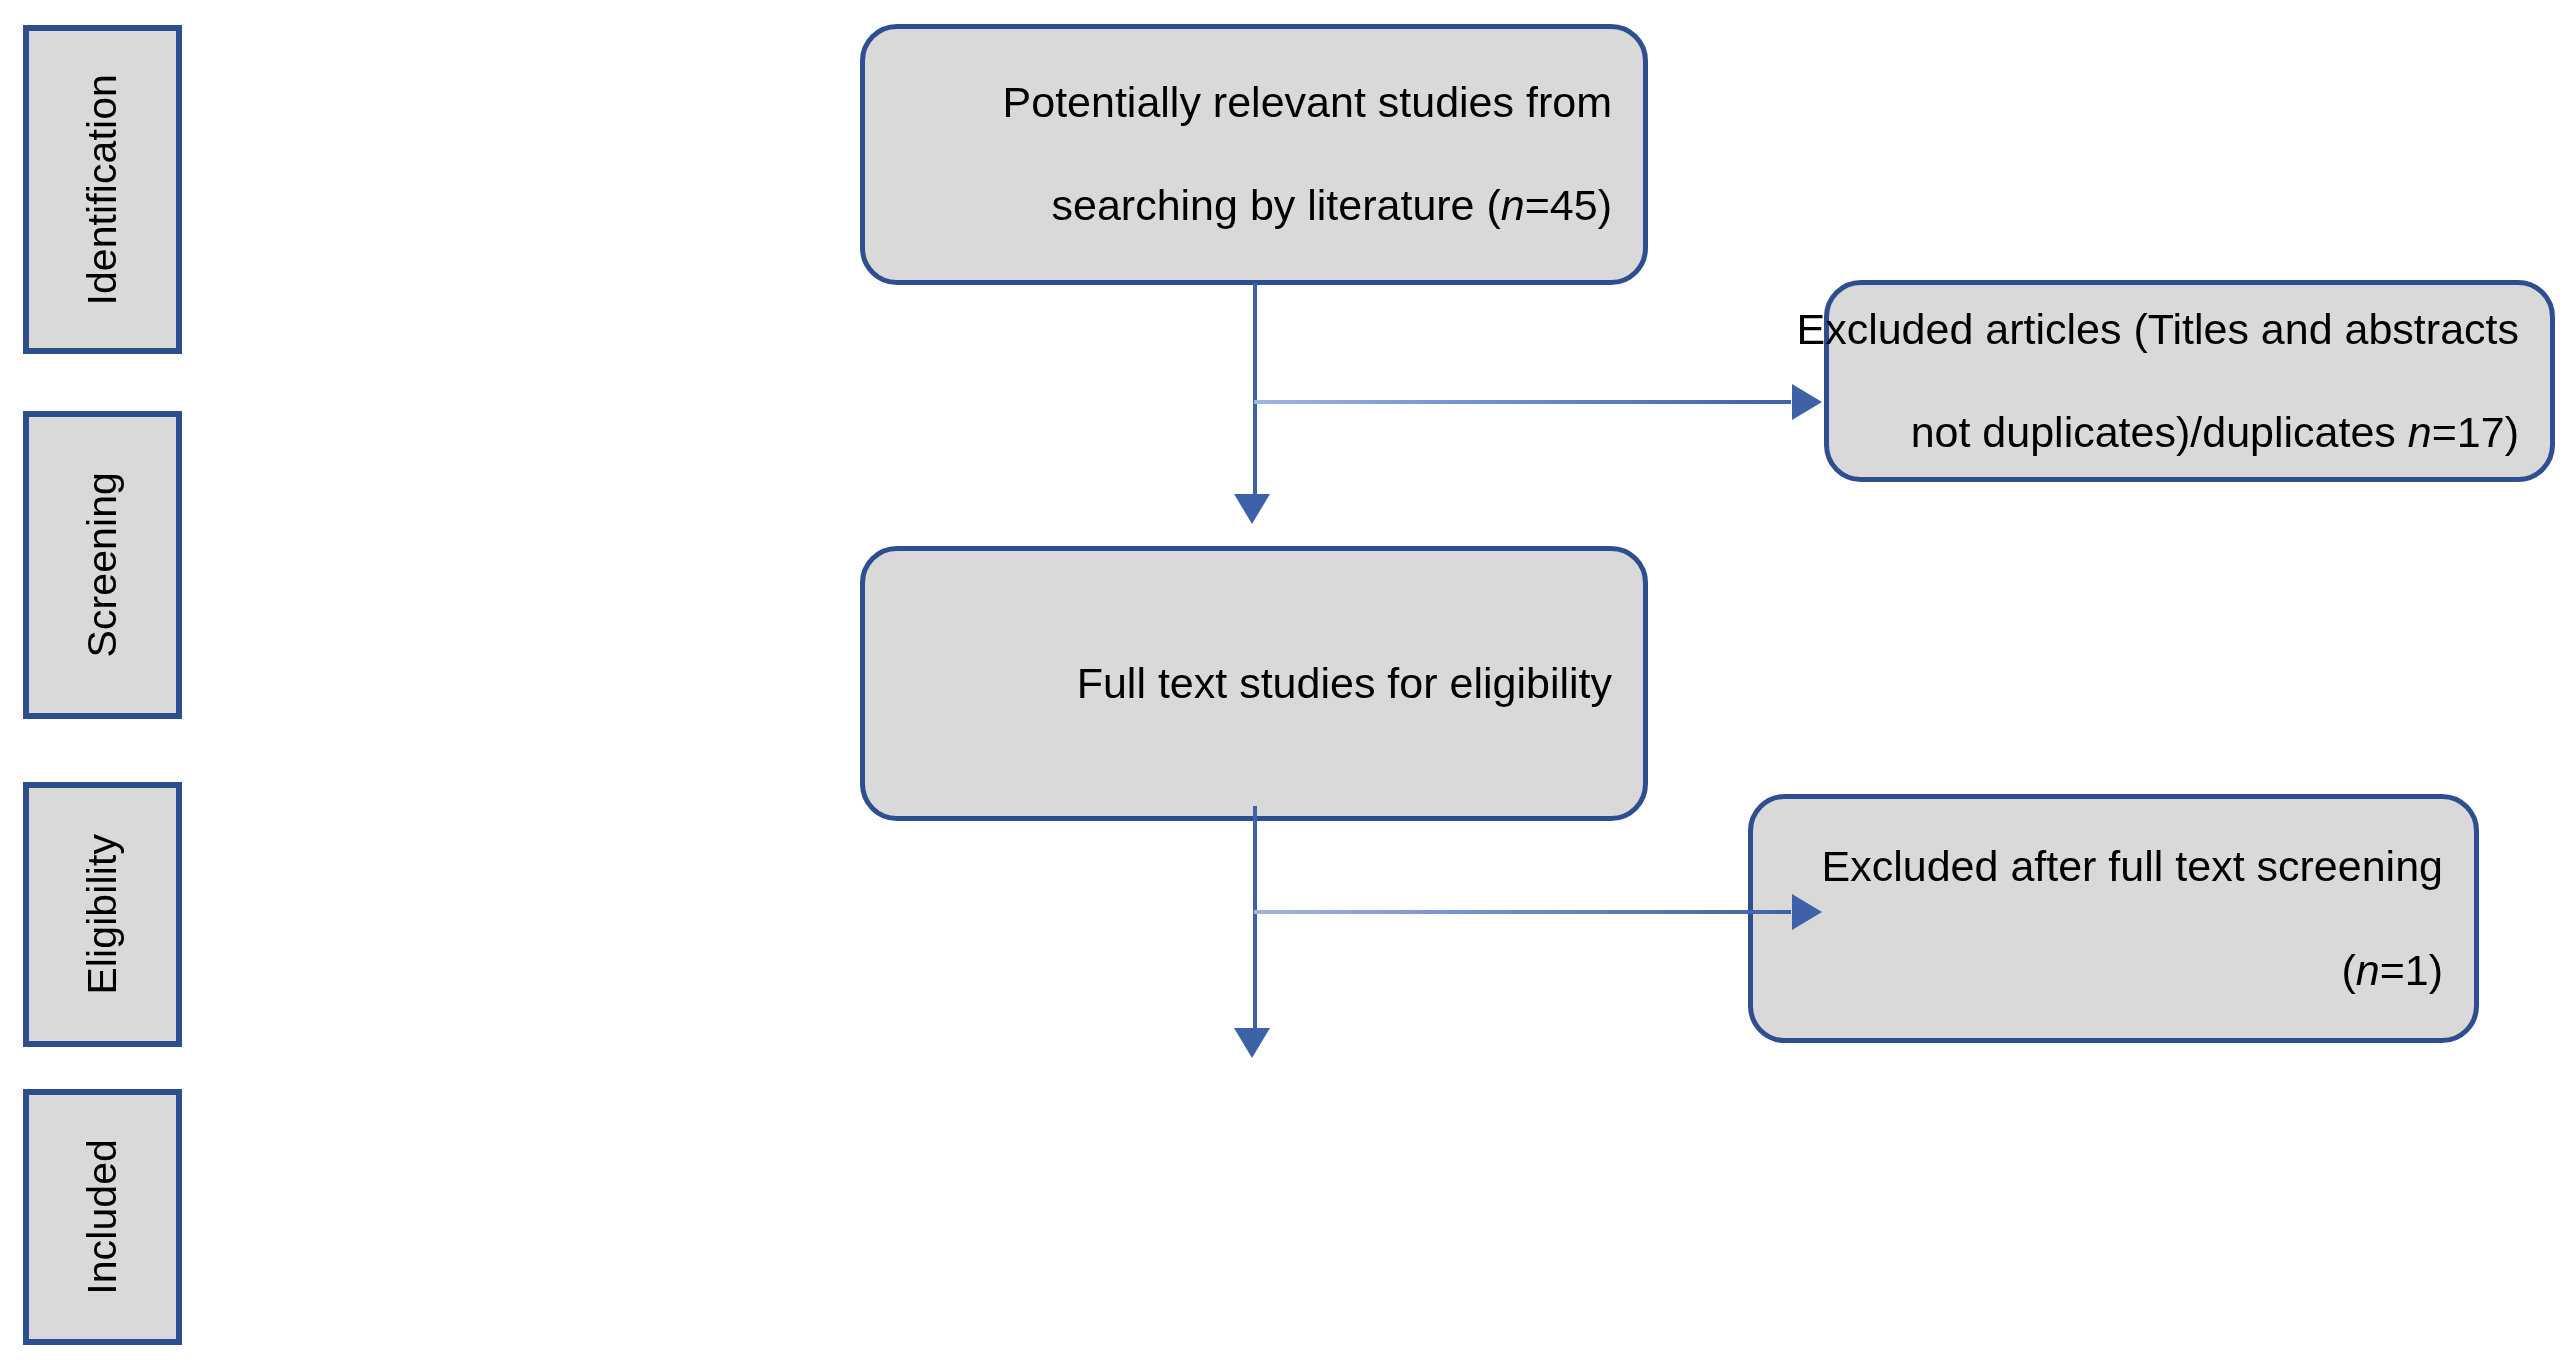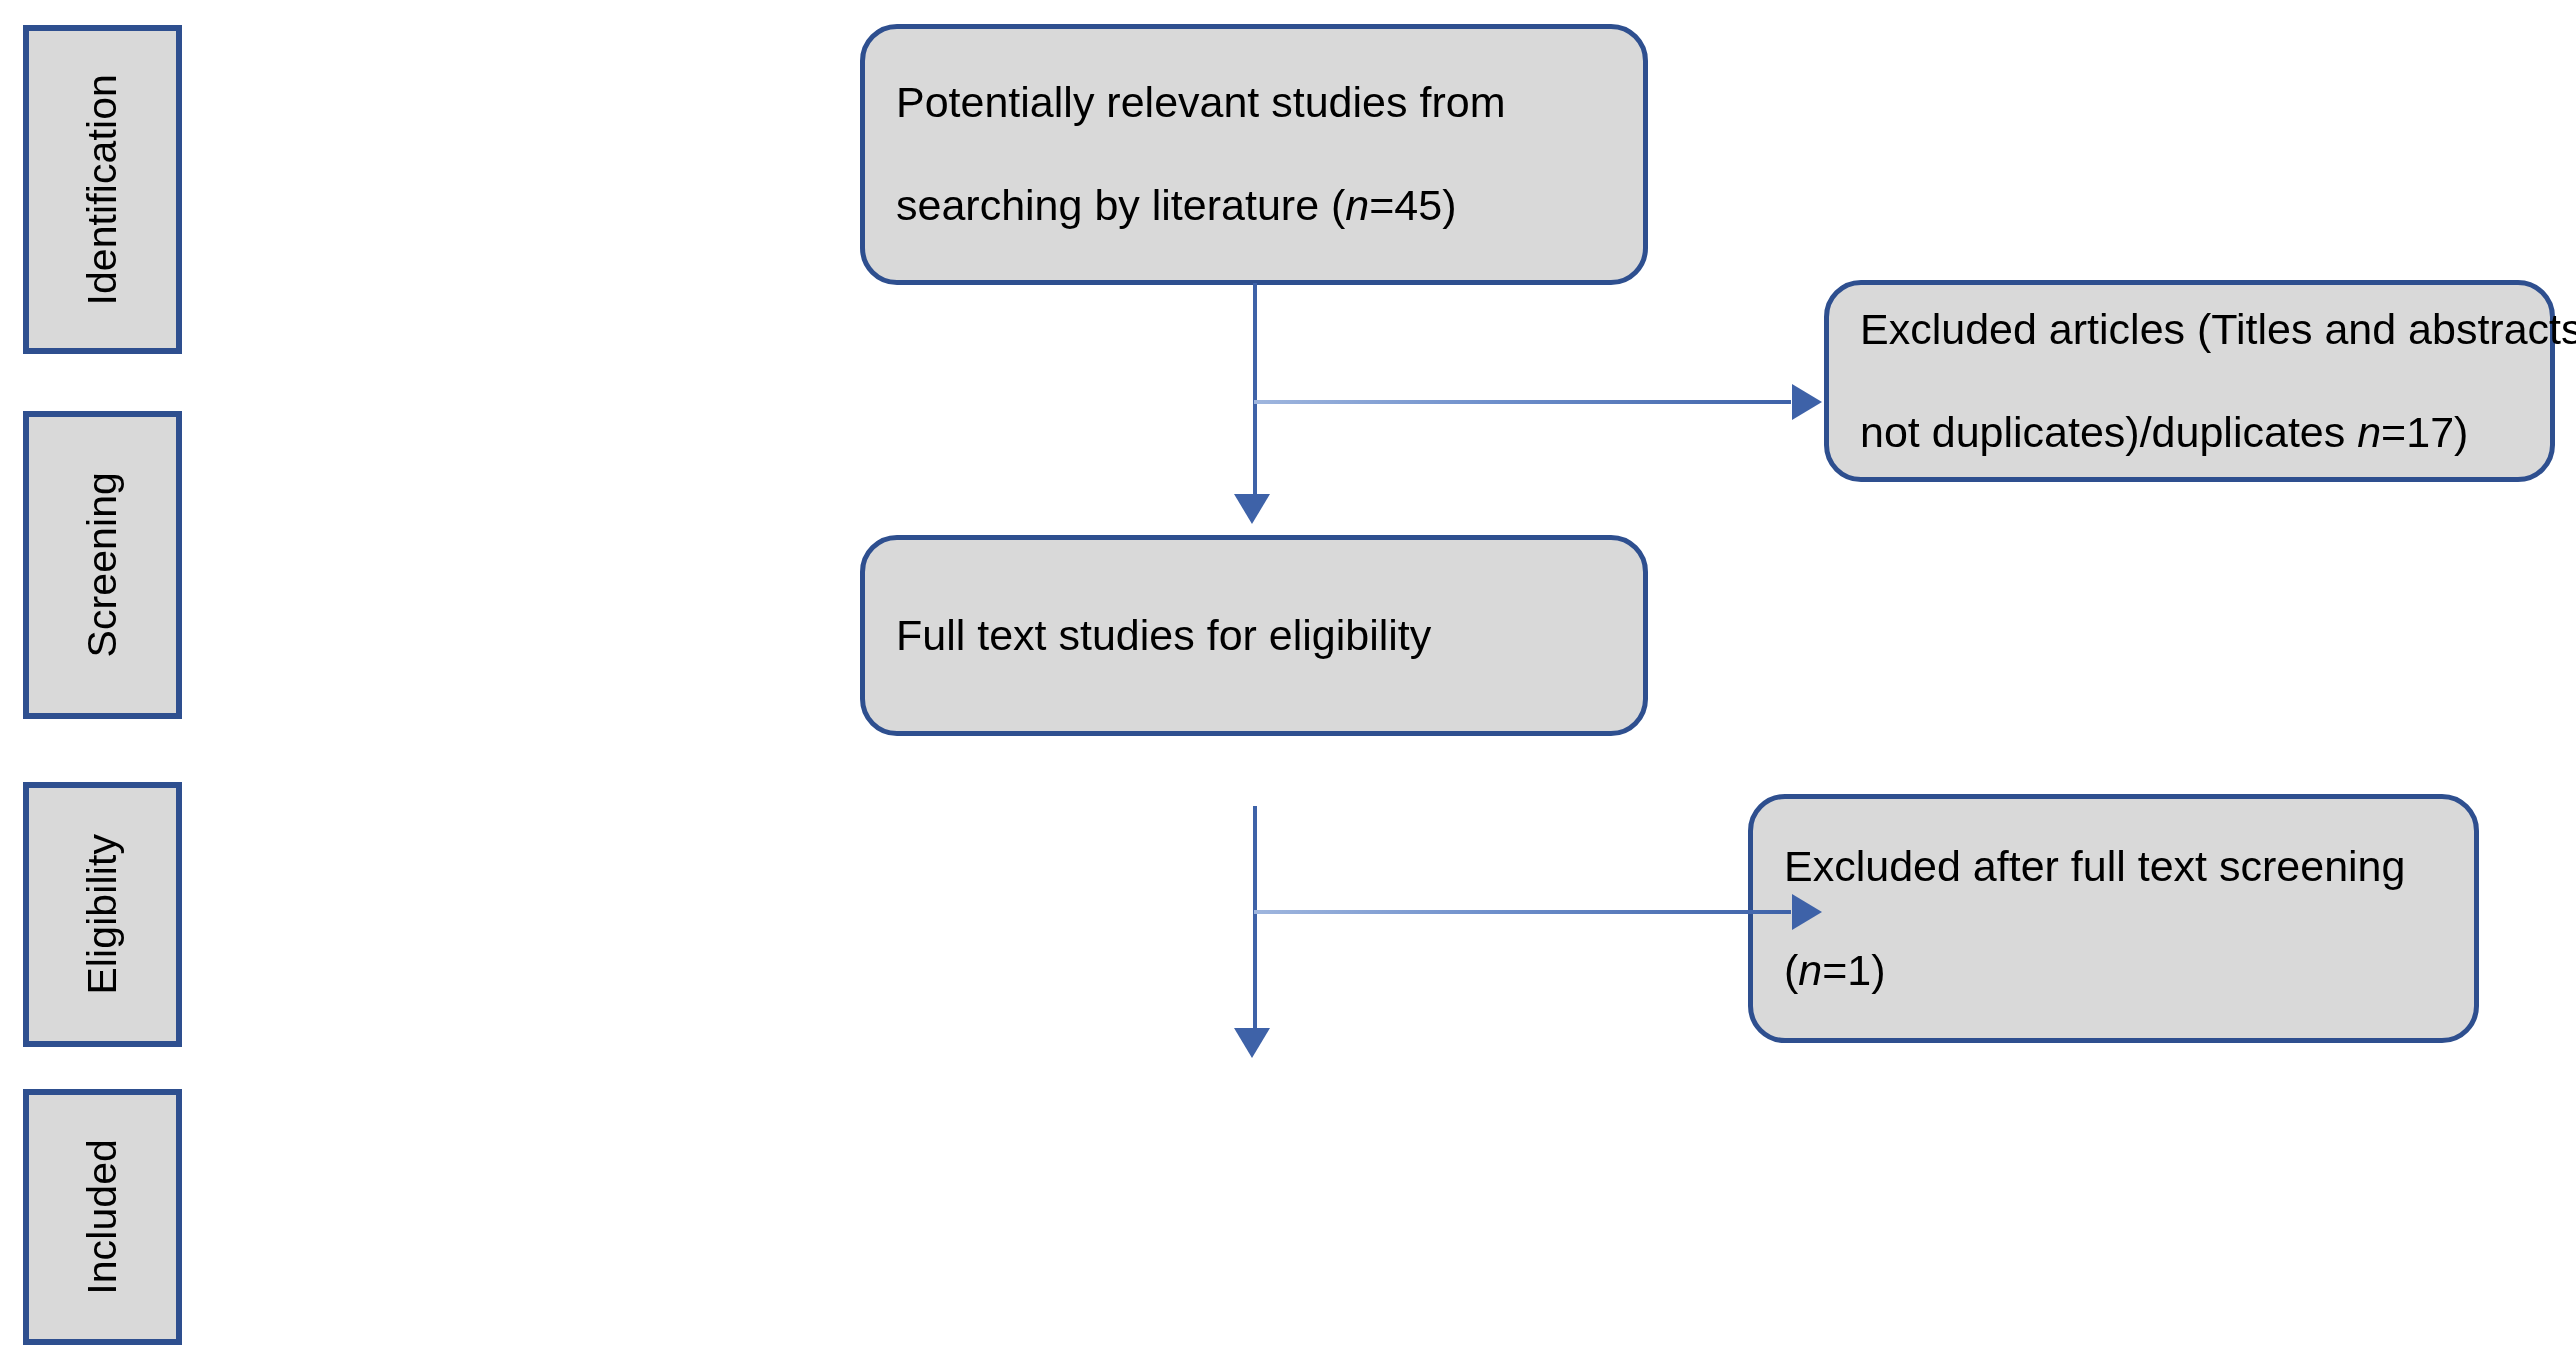--- a/index.html
+++ b/index.html
@@ -41,21 +41,21 @@
 
   
   .flow-box {
     position: absolute;
     box-sizing: border-box;
     background: #D9D9D9;
     border: 5px solid #2E4F8F;
     border-radius: 37px;
     display: flex;
     flex-direction: column;
-    align-items: flex-start;
+    align-items: flex-end;
     justify-content: center;
     text-align: center;
     padding: 0 31px;
   }
   .flow-line {
     font-size: 43px;
     color: #000000;
     line-height: 1.52;
     white-space: nowrap;
   }
@@ -126,21 +126,21 @@
 
   <div class="flow-box multi" style="left:1824px; top:280px; width:731px; height:202px;">
     <div class="flow-line">
       <span>Excluded articles (Titles and abstracts</span>
     </div>
     <div class="flow-line">
       <span>not duplicates)/duplicates </span><i>n</i><span>=17)</span>
     </div>
   </div>
 
-  <div class="flow-box multi" style="left:860px; top:535px; width:788px; height:201px;">
+  <div class="flow-box multi" style="left:860px; top:546px; width:788px; height:275px;">
     <div class="flow-line">
       <span>Full text studies for eligibility</span>
     </div>
   </div>
 
   <div class="flow-box multi" style="left:1748px; top:794px; width:731px; height:249px;">
     <div class="flow-line">
       <span>Excluded after full text screening</span>
     </div>
     <div class="flow-line">

